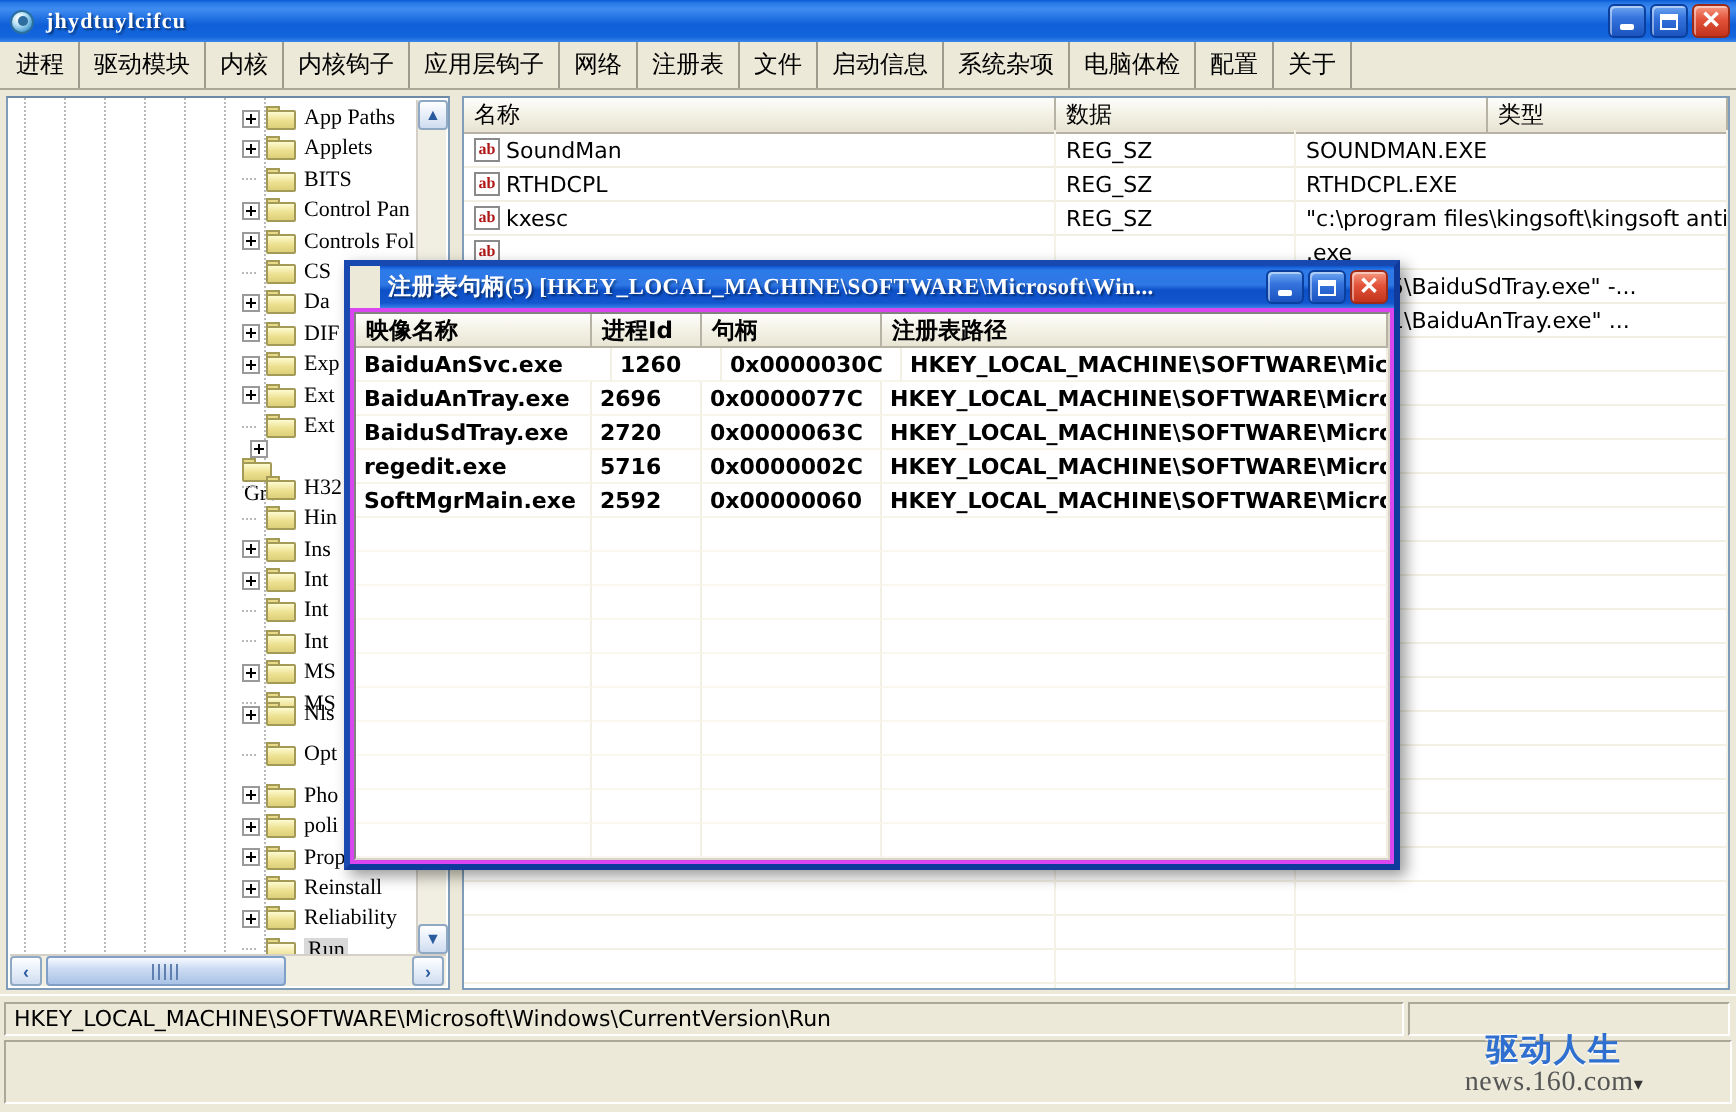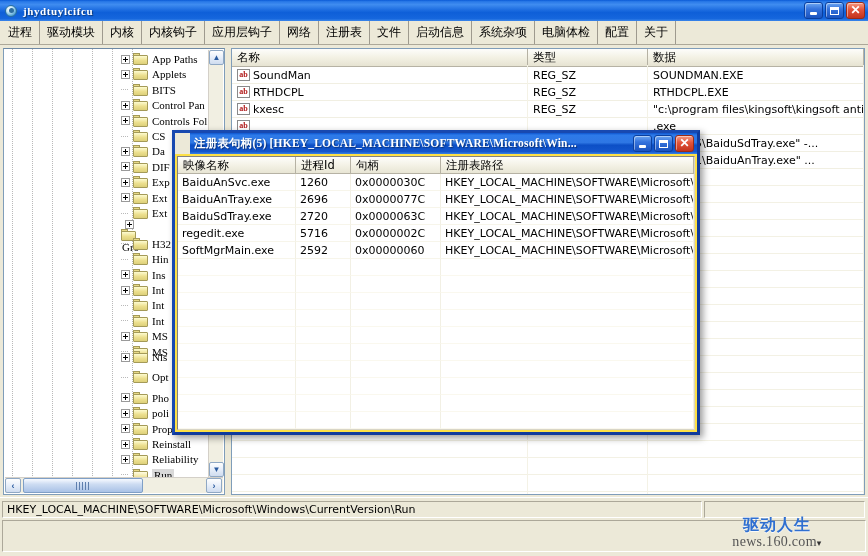--- a/index.html
+++ b/index.html
@@ -202,21 +202,21 @@
     margin-left:15px;
   }
   .dlg-title-text{
     color:#fff;font-weight:bold;font-size:11.5px;
     font-family:"Liberation Serif","DejaVu Serif",serif;
     text-shadow:1px 1px 1px rgba(0,0,0,.4);white-space:nowrap;letter-spacing:.2px;
   }
   .dlg-btns{margin-left:auto;display:flex;gap:2px;padding-right:3px;}
   .dlg-body{
     position:absolute;left:0;right:0;top:21px;bottom:0;
-    background:#fde047;padding:2px;box-sizing:border-box;
+    background:#d946ef;padding:2px;box-sizing:border-box;font-weight:bold;
   }
   .dlg-list{
     width:100%;height:100%;background:#fff;box-sizing:border-box;
     border:1px solid #848280;border-right-color:#d8d5c7;border-bottom-color:#d8d5c7;
     overflow:hidden;
   }
   .dl-head{display:flex;height:17px;box-sizing:border-box;}
   .dl-th{
     background:linear-gradient(to bottom,#fdfdfb 0%,#f4f2e6 50%,#e8e5d4 100%);
     border-right:1px solid #b6b2a4;border-bottom:1px solid #b6b2a4;
@@ -606,25 +606,25 @@
       </div>
       <div class="sb-arrow-h" style="position:absolute;right:1px;">›</div>
     </div>
   </div>
 
   <div class="listview">
     <div class="lv-head" id="lvhead">
         <div class="lv-th" style="width: 296px;">
           <span>名称</span>
         </div>
+        <div class="lv-th" style="width: auto; flex: 1 1 0%;">
+          <span>数据</span>
+        </div>
         <div class="lv-th" style="width: 120px;">
           <span>类型</span>
-        </div>
-        <div class="lv-th" style="width: auto; flex: 1 1 0%;">
-          <span>数据</span>
         </div>
       </div>
     <div id="lvbody">
         <div class="lv-row">
           <div class="lv-td" style="width: 296px;">
             <div class="ab-icon">
               <span>ab</span>
             </div>
             <span>SoundMan</span>
           </div>
@@ -810,21 +810,21 @@
             </div>
             <div class="dl-th" style="width: 90px;">
               <span>句柄</span>
             </div>
             <div class="dl-th" style="flex: 1 1 0%;">
               <span>注册表路径</span>
             </div>
           </div>
         <div id="dlbody">
             <div class="dl-row">
-              <div class="dl-td" style="width: 118px;">BaiduAnSvc.exe</div>
+              <div class="dl-td" style="width: 128px;">BaiduAnSvc.exe</div>
               <div class="dl-td" style="width: 55px;">1260</div>
               <div class="dl-td" style="width: 90px;">0x0000030C</div>
               <div class="dl-td" style="flex: 1 1 0%;">HKEY_LOCAL_MACHINE\SOFTWARE\Microsoft\Windows\...</div>
             </div>
             <div class="dl-row">
               <div class="dl-td" style="width: 118px;">BaiduAnTray.exe</div>
               <div class="dl-td" style="width: 55px;">2696</div>
               <div class="dl-td" style="width: 90px;">0x0000077C</div>
               <div class="dl-td" style="flex: 1 1 0%;">HKEY_LOCAL_MACHINE\SOFTWARE\Microsoft\Windows\...</div>
             </div>

